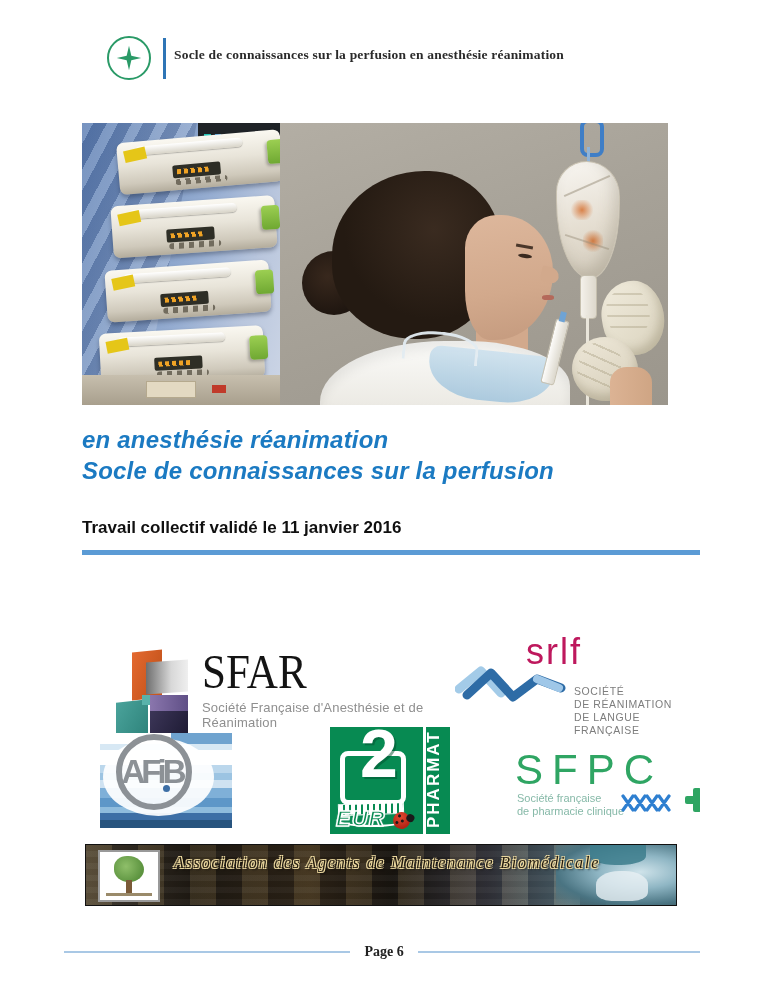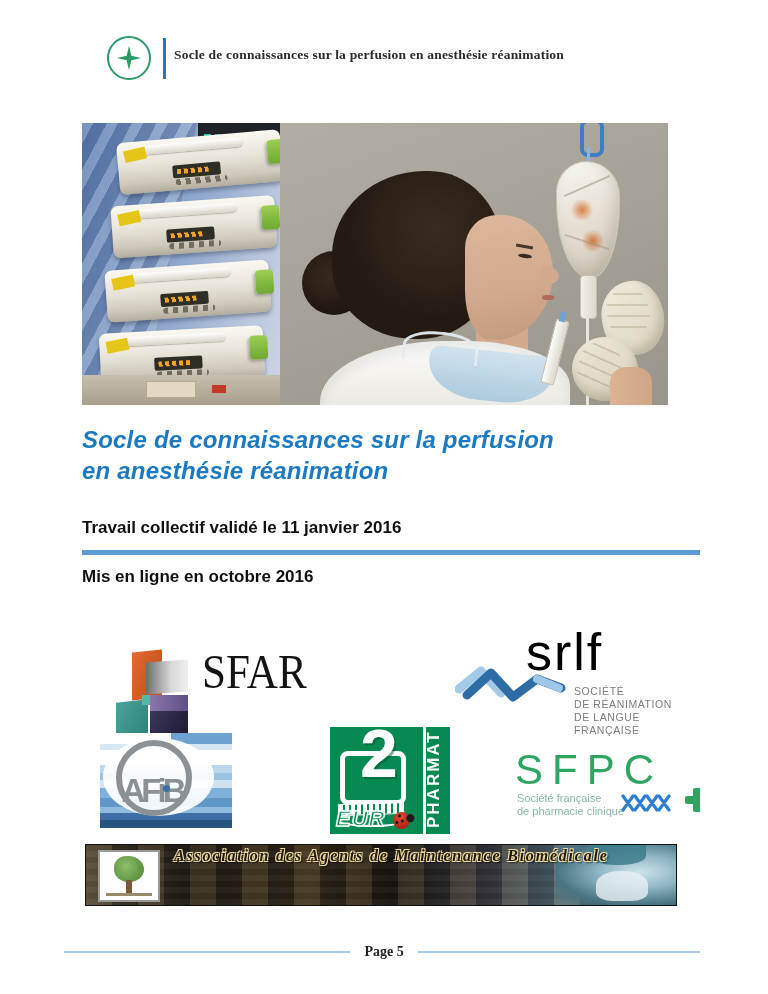--- a/index.html
+++ b/index.html
@@ -130,38 +130,38 @@
   .blk-purple { left:34px; top:44px; width:38px; height:16px; background:linear-gradient(90deg,#8a76ad,#5f4f86); }
   .blk-dark   { left:34px; top:60px; width:38px; height:26px; background:linear-gradient(120deg,#3c3658,#1d1a33); }
   .sfar-text { position:absolute; left:86px; top:0; }
   .sfar-acronym { font-family:"Liberation Serif",serif; font-size:49px; line-height:54px; color:#141414;
                   transform:scaleX(.88); transform-origin:left; }
   .sfar-sub { font-size:13px; color:#8f8f8f; letter-spacing:.2px; margin-top:1px; }
 
   
   .srlf { position:absolute; left:455px; top:633px; width:248px; height:96px; }
   .srlf-wave { position:absolute; left:0; top:28px; width:120px; height:50px; }
-  .srlf-acronym { position:absolute; left:71px; top:-4px; font-size:52px; line-height:46px;
-                  color:#000000; letter-spacing:2px; }
+  .srlf-acronym { position:absolute; left:71px; top:-4px; font-size:36px; line-height:46px;
+                  color:#be185d; letter-spacing:2px; }
   .srlf-lines { position:absolute; left:119px; top:52px; font-size:10.5px; line-height:13px;
                 color:#7d7d7d; letter-spacing:.6px; }
 
   
   .afib { position:absolute; left:100px; top:733px; width:132px; height:95px; overflow:hidden;
           background:linear-gradient(180deg,
             #ffffff 0%, #ffffff 12%, #d7e8f4 12%, #d7e8f4 18%, #ffffff 18%, #ffffff 34%,
             #bbd7ec 34%, #bbd7ec 42%, #9cc4e2 42%, #9cc4e2 50%, #cfe2f1 50%, #cfe2f1 58%,
             #7fb0d8 58%, #7fb0d8 68%, #5e97c8 68%, #5e97c8 78%, #8fbcdd 78%, #8fbcdd 84%,
             #3d6fa6 84%, #3d6fa6 92%, #27547e 92%, #27547e 100%); }
   .afib::before { content:""; position:absolute; right:0; top:0; width:46%; height:12%; background:#6fa3cf; }
   .afib-ellipse { position:absolute; left:2%; top:5%; width:84%; height:82%;
           background:rgba(255,255,255,.92); border-radius:50%; }
-  .afib-mono { position:absolute; left:16px; top:7px; width:76px; height:76px;
+  .afib-mono { position:absolute; left:16px; top:1px; width:76px; height:76px;
           border:6px solid #8c9196; border-radius:50%; box-sizing:border-box;
-          display:flex; align-items:flex-end; justify-content:center; }
+          display:flex; align-items:center; justify-content:center; }
   .afib-mono span { font-size:33px; font-weight:bold; color:#8c9196; letter-spacing:-4px;
           transform:translateX(-2px); }
   .afib-dot { position:absolute; left:63px; top:52px; width:7px; height:7px; border-radius:50%; background:#3d6fa6; }
 
   
   .ep { position:absolute; left:330px; top:727px; width:120px; height:107px; background:#078a52; }
   .ep-strip { position:absolute; right:0; top:0; width:27px; height:100%;
           border-left:3px solid #fff; box-sizing:border-box; }
   .ep-vert { position:absolute; right:0; top:0; width:26px; height:104px; color:#fff; font-weight:bold;
           font-size:17px; letter-spacing:2px; writing-mode:vertical-rl; transform:rotate(180deg);
@@ -212,22 +212,22 @@
           border:2px solid #999; box-sizing:border-box; }
   .tree-canopy { position:absolute; left:14px; top:4px; width:30px; height:26px;
           background:radial-gradient(circle at 40% 40%,#8fbf6a,#5d9440 70%);
           border-radius:45% 55% 50% 50%; }
   .tree-trunk { position:absolute; left:26px; top:28px; width:6px; height:14px; background:#7a5a38; }
   .tree-ground { position:absolute; left:6px; bottom:4px; width:46px; height:3px; background:#9a8a6a; }
   .aamb-text { position:absolute; left:88px; top:1px; }
   .aamb-acronym { font-family:"Liberation Serif",serif; font-size:35px; line-height:36px; font-weight:bold;
           color:#241c10; letter-spacing:7px;
           text-shadow:-1px -1px 0 #ecd9a0, 1px -1px 0 #ecd9a0, -1px 1px 0 #ecd9a0, 1px 1px 0 #ecd9a0, 2px 2px 2px rgba(0,0,0,.6); }
-  .aamb-sub { font-family:"Liberation Serif",serif; font-size:16px; font-weight:bold; font-style:italic;
-          color:#241c10; letter-spacing:1.8px; margin-top:1px;
+  .aamb-sub { font-family:"Liberation Serif",serif; font-size:16px; font-weight:normal; font-style:italic;
+          color:#241c10; letter-spacing:1.8px; margin-top:8px;
           text-shadow:-1px -1px 0 #ecd9a0, 1px -1px 0 #ecd9a0, -1px 1px 0 #ecd9a0, 1px 1px 0 #ecd9a0, 2px 2px 2px rgba(0,0,0,.6); }
 
   
   .footer { position:absolute; left:64px; top:944px; width:640px; display:flex; align-items:center; }
   .fline { flex:1; height:2px; background:#a9c8e5; }
   .ftext { margin:0 14px; font-family:"Liberation Serif",serif; font-weight:bold; font-size:14px; color:#222; }
 </style>
 </head>
 <body>
 
@@ -291,39 +291,39 @@
       <div class="chamber"></div>
       <div class="iv-tube"></div>
       <div class="syringe2"></div>
       <div class="glove-r"></div>
       <div class="glove-l"></div>
       <div class="forearm"></div>
     </div>
   </div>
 
   <div class="title">
+    <div>en anesthésie réanimation</div>
     <div>Socle de connaissances sur la perfusion</div>
-    <div>en anesthésie réanimation</div>
   </div>
 
   <div class="validated">Travail collectif validé le 11 janvier 2016</div>
   <div class="rule"></div>
-  <div class="online">Mis en ligne en octobre 2016</div>
 
   <div class="sfar">
     <div class="sfar-blocks">
       <div class="blk blk-orange"></div>
       <div class="blk blk-silver"></div>
       <div class="blk blk-teal"></div>
       <div class="blk blk-chip"></div>
       <div class="blk blk-purple"></div>
       <div class="blk blk-dark"></div>
     </div>
     <div class="sfar-text">
       <div class="sfar-acronym">SFAR</div>
+      <div class="sfar-sub">Société Française d'Anesthésie et de Réanimation</div>
     </div>
   </div>
 
   <div class="srlf">
     <svg class="srlf-wave" viewBox="0 0 120 50">
       <path d="M4 28 L26 10 L46 32" fill="none" stroke="#a3cbe8" stroke-width="9" stroke-linecap="round" stroke-linejoin="round"></path>
       <path d="M12 34 L36 12 L58 36 L82 18 L106 27" fill="none" stroke="#2e6ca6" stroke-width="9" stroke-linecap="round" stroke-linejoin="round"></path>
       <path d="M82 18 L104 27" fill="none" stroke="#9fc7e8" stroke-width="8" stroke-linecap="round"></path>
     </svg>
     <div class="srlf-acronym">srlf</div>
@@ -373,17 +373,17 @@
       <div class="tree-trunk"></div>
       <div class="tree-ground"></div>
     </div>
     <div class="aamb-text">
       <div class="aamb-sub">Association des Agents de Maintenance Biomédicale</div>
     </div>
   </div>
 
   <div class="footer">
     <div class="fline"></div>
-    <div class="ftext">Page 5</div>
+    <div class="ftext">Page 6</div>
     <div class="fline"></div>
   </div>
 
 </div>
 
 </body></html>

